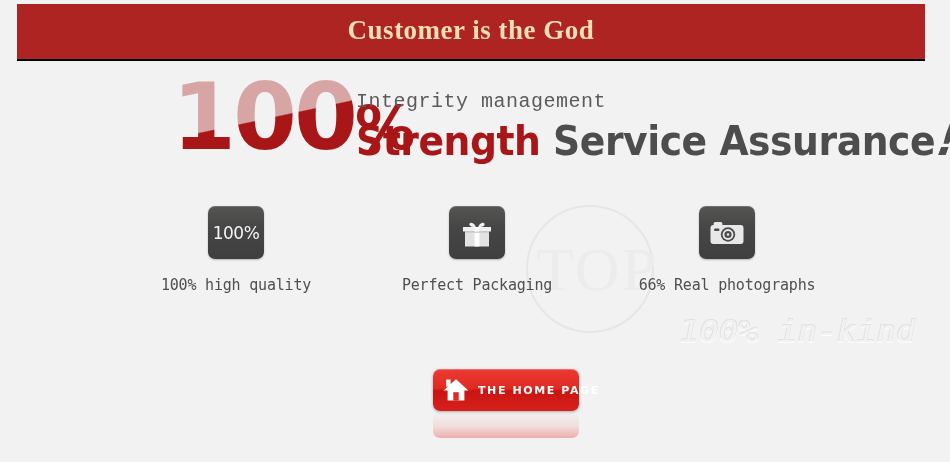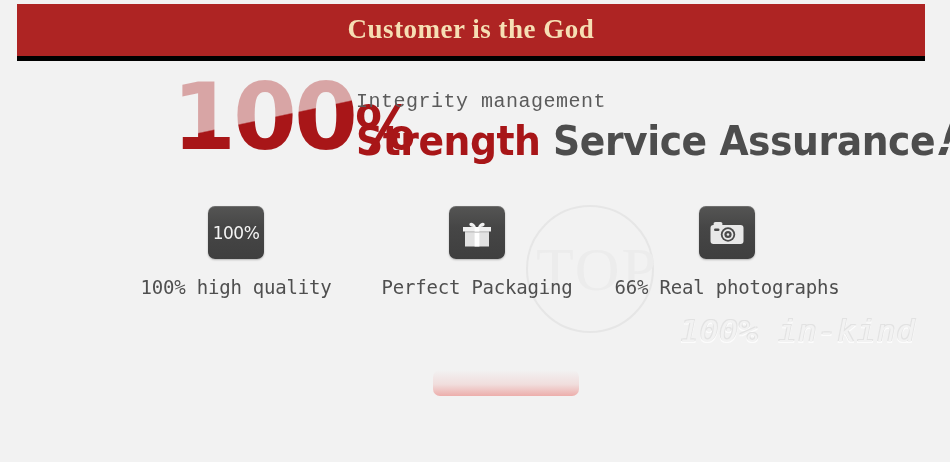--- a/index.html
+++ b/index.html
@@ -25,21 +25,21 @@
   }
 
   
   .banner {
     position: absolute;
     left: 17px;
     top: 4px;
     width: 908px;
     height: 57px;
     background: #ae2423;
-    border-bottom: 5px solid #000000;
+    border-bottom: 2px solid #000000;
     display: flex;
     align-items: center;
     justify-content: center;
   }
   .banner-title {
     font-family: "Liberation Serif", "DejaVu Serif", serif;
     font-weight: bold;
     font-size: 27px;
     color: #f6dfb4;
     letter-spacing: 0.5px;
@@ -198,21 +198,21 @@
   .camera {
     position: absolute;
     left: 50%; top: 50%;
     transform: translate(-50%, -50%);
     width: 36px; height: 30px;
   }
 
   .feature-label {
     margin-top: 17px;
     font-family: "DejaVu Sans Mono", "Liberation Mono", monospace;
-    font-size: 19px;
+    font-size: 15px;
     line-height: 1.2;
     color: #4f4f4f;
     letter-spacing: -0.2px;
     white-space: nowrap;
   }
 
   
   .home-wrap {
     position: absolute;
     left: 433px;
@@ -307,16 +307,24 @@
       <div class="feature-label">66% Real photographs</div>
     </div>
 
   </div>
 
   <div class="watermark-text">
     <div>100% in-kind</div>
   </div>
 
   <div class="home-wrap">
+    <div class="home-button">
+      <svg class="home-icon" viewBox="0 0 26 24">
+        <rect x="3.2" y="1.5" width="4.4" height="7" fill="#ffffff"></rect>
+        <path d="M13 1.2 L25.4 12.4 L21.4 12.4 L21.4 22.6 L4.6 22.6 L4.6 12.4 L0.6 12.4 Z" fill="#ffffff"></path>
+        <rect x="10.3" y="14.2" width="5.4" height="8.4" fill="#e02a22"></rect>
+      </svg>
+      <span class="home-label">THE HOME PAGE</span>
+    </div>
     <div class="home-reflection"></div>
   </div>
 
 </div>
 
 </body></html>

